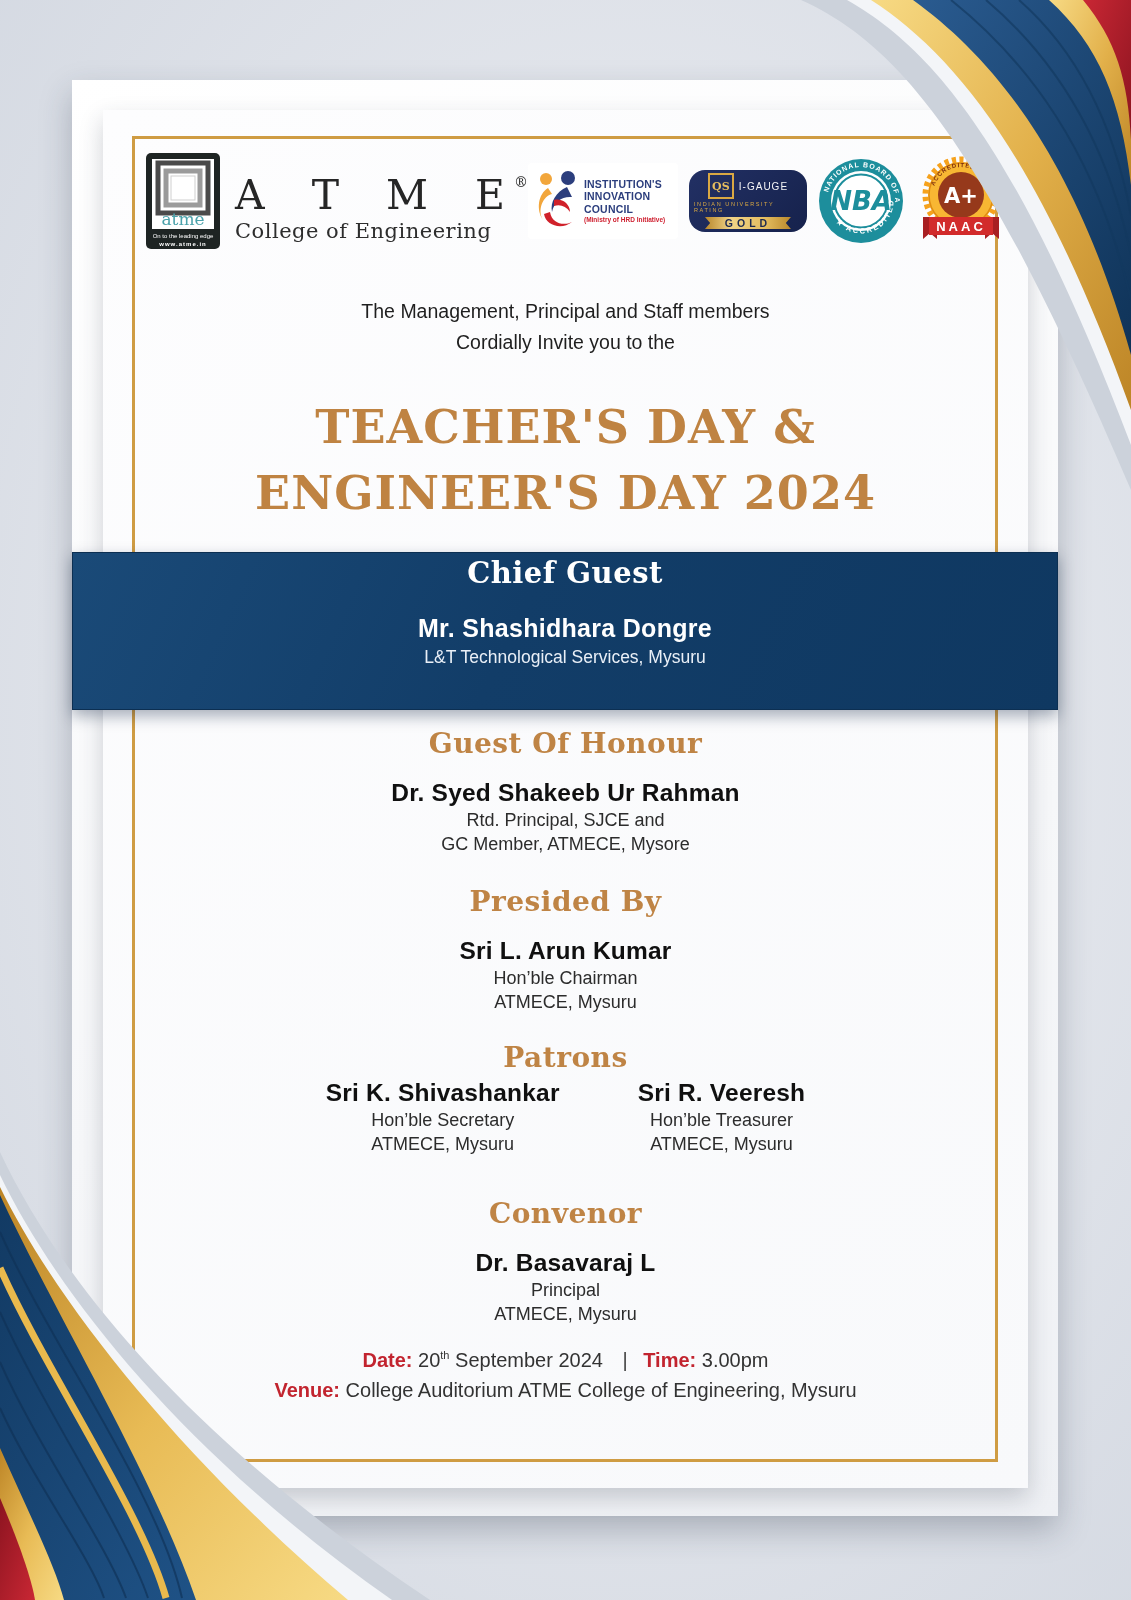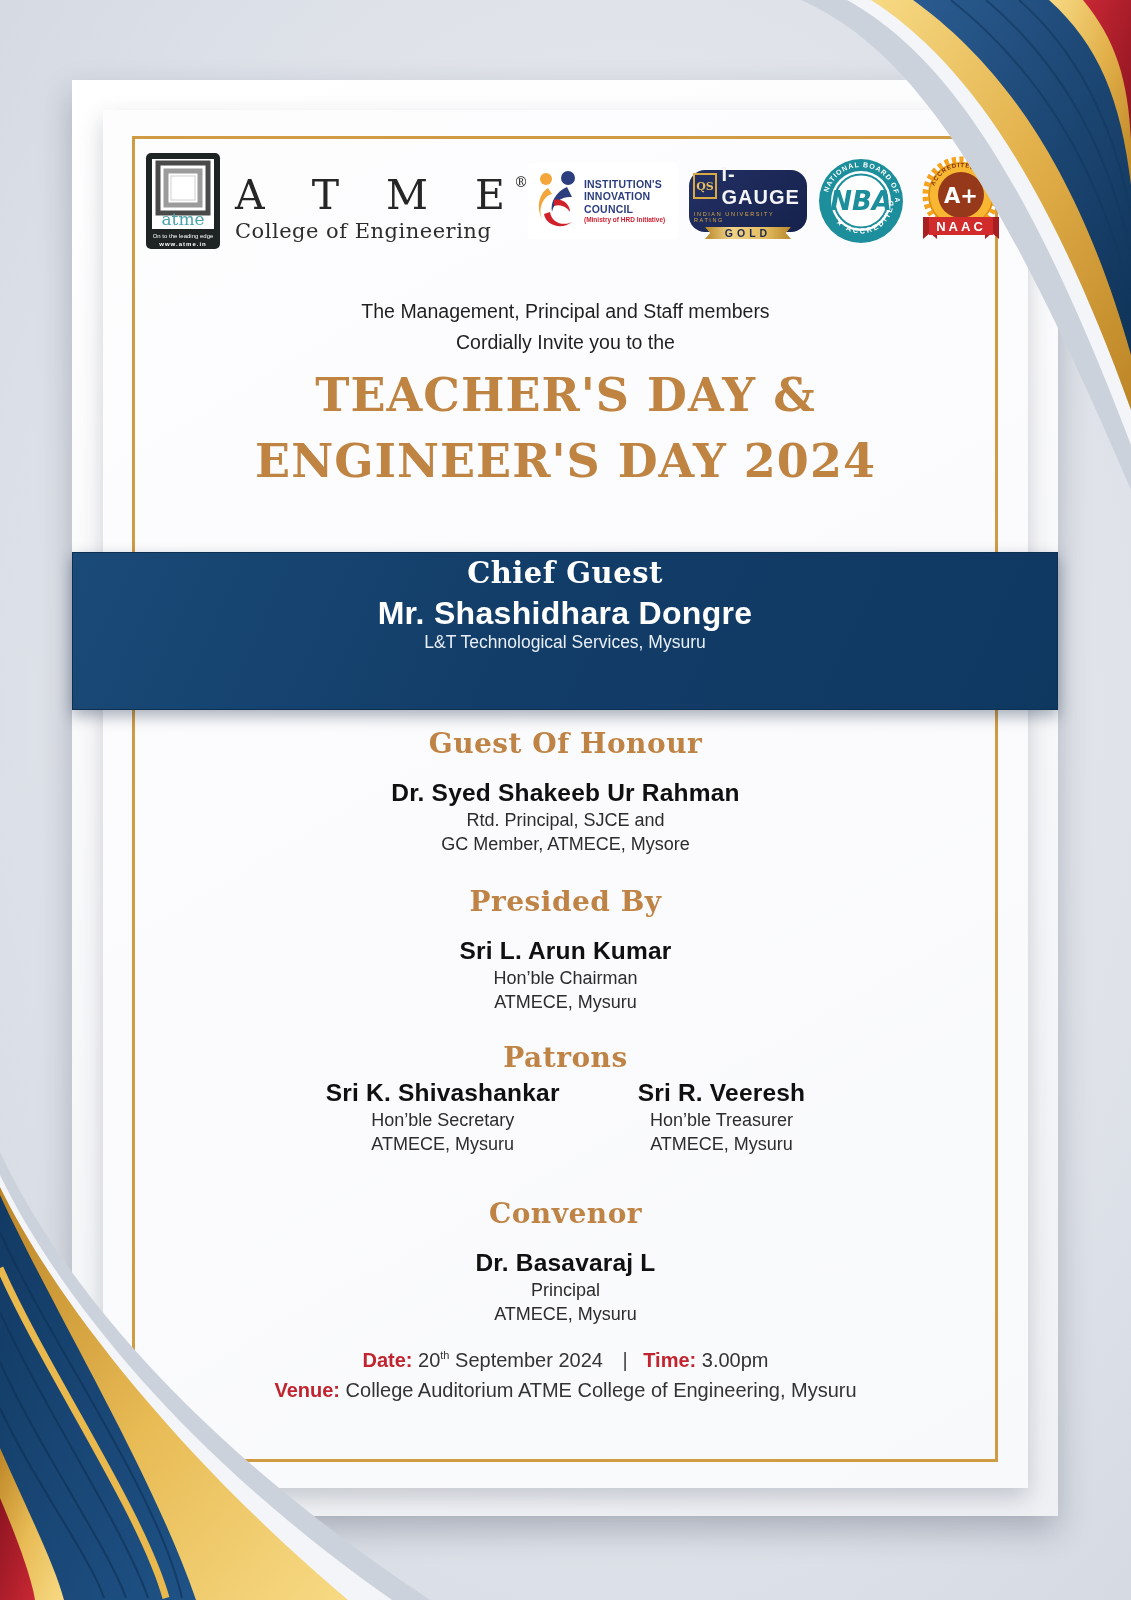--- a/index.html
+++ b/index.html
@@ -32,41 +32,41 @@
            padding:4px 6px;box-sizing:border-box;gap:4px;}
   .iic-text{display:flex;flex-direction:column;}
   .iic-line{font-size:10.5px;font-weight:bold;color:#2c3e7d;line-height:12.5px;letter-spacing:.2px;}
   .iic-min{font-size:6.5px;font-weight:bold;color:#cf2030;line-height:9px;}
 
   .qs-box{width:118px;height:62px;background:linear-gradient(135deg,#223064,#16224c);border-radius:16px;
           display:flex;flex-direction:column;align-items:center;justify-content:center;padding:4px 5px;box-sizing:border-box;}
   .qs-row{display:flex;align-items:center;gap:5px;}
   .qs-badge{width:22px;height:22px;border:2px solid #d9a843;display:flex;align-items:center;justify-content:center;
             font-family:"DejaVu Serif",serif;font-size:11px;font-weight:bold;color:#e7bd5e;}
-  .qs-name{font-size:20px;font-weight:bold;color:#f4f4f6;letter-spacing:1px;}
+  .qs-name{font-size:10px;font-weight:normal;color:#f4f4f6;letter-spacing:1px;}
   .qs-sub{font-size:5.5px;color:#d9a843;letter-spacing:1.6px;margin-top:2px;}
   .qs-gold{margin-top:4px;width:86px;height:15px;background:linear-gradient(90deg,#b9882c,#f0d387 30%,#e3bc5f 70%,#b9882c);
            clip-path:polygon(0 0,100% 0,94% 50%,100% 100%,0 100%,6% 50%);
            display:flex;align-items:center;justify-content:center;
            font-size:10.5px;font-weight:bold;color:#1d2950;letter-spacing:4px;}
 
   
   .center-sec{position:absolute;left:40px;right:40px;text-align:center;}
   .intro{top:186px;font-size:19.5px;color:#1f1f1f;line-height:31px;}
-  .main-title{top:252px;font-family:"DejaVu Serif", serif;font-weight:bold;font-size:46px;
+  .main-title{top:284px;font-family:"DejaVu Serif", serif;font-weight:bold;font-size:46px;
               color:#bf8342;line-height:66px;letter-spacing:1px;}
 
   
   .chief-band{position:absolute;left:72px;top:552px;width:986px;height:158px;
               background:linear-gradient(115deg,#1a4a78 0%,#123d68 45%,#0f3861 100%);
               border:1px solid #0c2f52;box-sizing:border-box;
               box-shadow:0 6px 14px rgba(10,30,60,.35);
               text-align:center;color:#fff;}
   .band-heading{font-family:"DejaVu Serif", serif;font-weight:bold;font-size:29px;line-height:40px;letter-spacing:.5px;}
-  .band-name{font-size:32px;font-weight:bold;line-height:33px;margin-top:4px;letter-spacing:.3px;text-align:center;}
+  .band-name{font-size:25px;font-weight:bold;line-height:33px;margin-top:19px;letter-spacing:.3px;text-align:center;}
   .band-role{font-size:17.5px;line-height:24px;color:#e9eff7;}
 
   
   .sec-heading{font-family:"DejaVu Serif", serif;font-weight:bold;font-size:28px;color:#bf8445;
                line-height:36px;letter-spacing:.5px;}
   .dig-name{font-size:24.5px;font-weight:bold;color:#101010;line-height:30px;margin-top:16px;letter-spacing:.2px;}
   .dig-role{font-size:18px;color:#2c2c2c;line-height:24px;}
   .sec-goh{top:616px;}
   .sec-presided{top:774px;}
   .sec-patrons{top:930px;}

